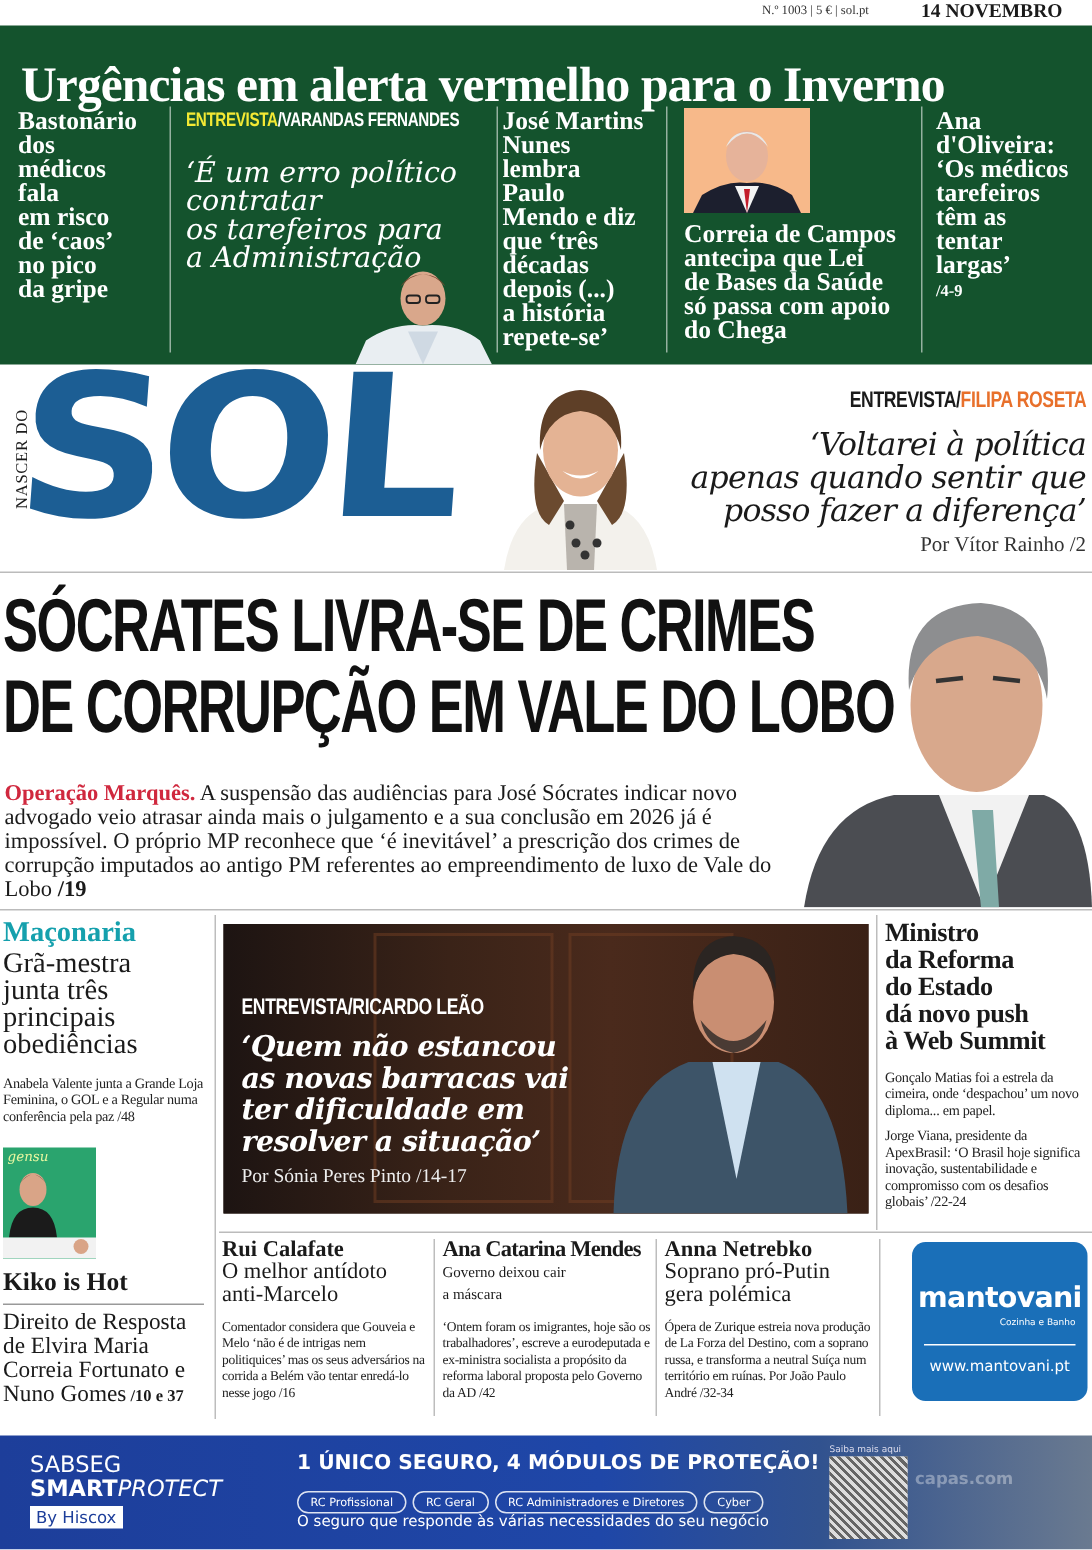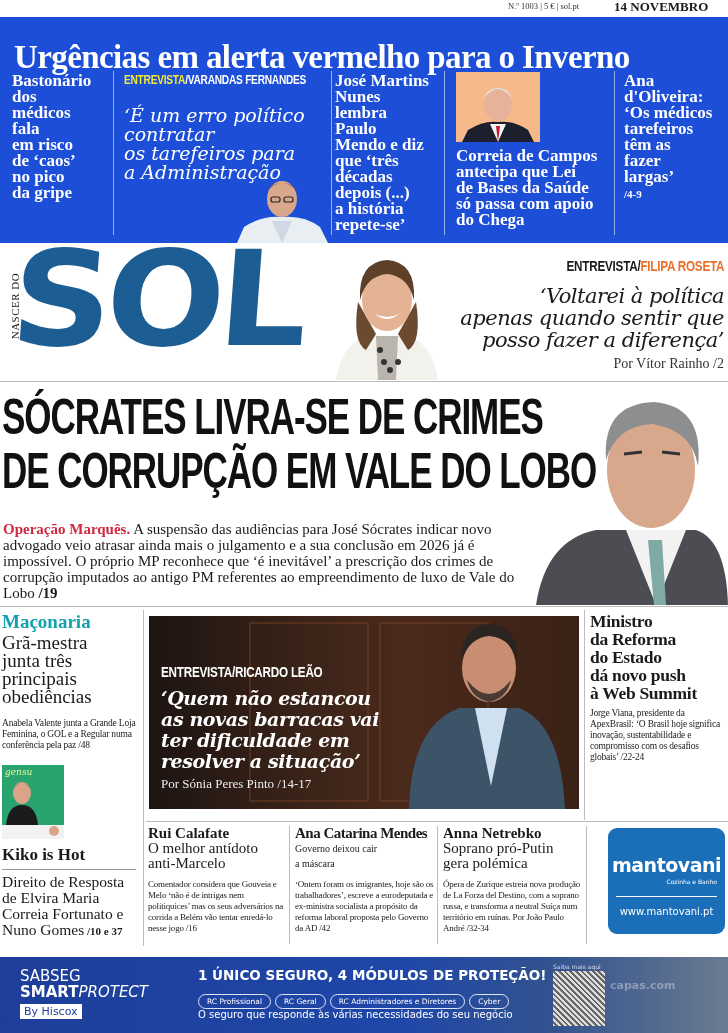--- a/index.html
+++ b/index.html
@@ -8,21 +8,21 @@
 
   .abs { position:absolute; }
 
   
   .topbar { left:0; top:0; width:728px; height:14px; font-family:"Liberation Sans", sans-serif; }
   .credits { left:3px; top:1px; font-size:8.5px; font-weight:bold; color:#222; letter-spacing:-0.1px; }
   .issue { left:508px; top:1px; font-size:8.5px; font-family:"Liberation Serif", serif; color:#333; }
   .date { left:614px; top:-1px; font-size:13px; font-weight:bold; font-family:"Liberation Serif", serif; color:#1a1a1a; }
 
   
-  .teal { left:0; top:17px; width:728px; height:226px; background:#1d4ed8; }
+  .teal { left:0; top:17px; width:728px; height:226px; background:#14532d; }
   .teal-title { left:14px; top:22px; font-family:"Liberation Serif", serif; font-weight:bold; font-size:33px; color:#fff; letter-spacing:-0.6px; white-space:nowrap; }
   .teal-col { color:#fff; font-family:"Liberation Serif", serif; font-weight:bold; font-size:17px; line-height:16px; }
   .vsep { width:1px; background:rgba(255,255,255,0.55); }
   .kicker { font-family:"Liberation Sans", sans-serif; font-weight:bold; font-size:13px; transform:scaleX(0.78); transform-origin:left; white-space:nowrap; letter-spacing:-0.3px; }
   .q-italic { font-family:"DejaVu Serif", serif; font-style:italic; color:#fff; font-size:19px; line-height:19px; }
   .photo { overflow:hidden; }
 
   
   .vert-tag { left:-18px; top:300px; transform:rotate(-90deg); font-family:"Liberation Serif", serif; font-size:11px; color:#1a1a1a; letter-spacing:0.5px; white-space:nowrap; }
   .sol-logo { left:12px; top:233px; font-family:"DejaVu Sans", sans-serif; font-weight:bold; font-size:132px; color:#1c5e94; letter-spacing:-6px; transform:scaleX(1.06) skewX(-4deg); transform-origin:left; line-height:1; }
@@ -129,21 +129,21 @@
     <div>do Chega</div>
   </div>
   <div class="abs vsep" style="left:614px;top:54px;height:164px;"></div>
 
   <div class="abs teal-col" style="left:624px;top:56px;width:104px;">
     <div>Ana</div>
     <div>d'Oliveira:</div>
     <div>‘Os médicos</div>
     <div>tarefeiros</div>
     <div>têm as</div>
-    <div>fazer</div>
+    <div>tentar</div>
     <div>largas’</div>
     <div style="font-size:11px;margin-top:1px;">/4-9</div>
   </div>
 </div>
 
 <div class="abs vert-tag">NASCER DO</div>
 <div class="abs sol-logo">SOL</div>
 
 <div class="abs photo" style="left:318px;top:250px;width:138px;height:130px;">
   <svg width="138" height="130" viewBox="0 0 138 130">
@@ -254,20 +254,21 @@
 <div class="abs vrule" style="left:584px;top:610px;height:210px;"></div>
 
 <div class="abs" style="left:590px;top:612px;width:136px;">
   <div class="serif-head" style="font-size:17.5px;line-height:18px;font-weight:bold;letter-spacing:-0.3px;">
     <div>Ministro</div>
     <div>da Reforma</div>
     <div>do Estado</div>
     <div>dá novo push</div>
     <div>à Web Summit</div>
   </div>
+  <div class="small-body" style="margin-top:12px;font-size:9.5px;line-height:11px;">Gonçalo Matias foi a estrela da cimeira, onde ‘despachou’ um novo diploma... em papel.</div>
   <div class="small-body" style="margin-top:6px;font-size:9.5px;line-height:11px;">Jorge Viana, presidente da ApexBrasil: ‘O Brasil hoje significa inovação, sustentabilidade e compromisso com os desafios globais’ /22-24</div>
 </div>
 
 <div class="abs hr" style="left:146px;top:821px;width:582px;"></div>
 
 <div class="abs" style="left:148px;top:825px;width:138px;">
   <div class="serif-head" style="font-size:15px;font-weight:bold;line-height:16px;">Rui Calafate</div>
   <div class="serif-head" style="font-size:15px;line-height:15px;">
     <div>O melhor antídoto</div>
     <div>anti-Marcelo</div>

